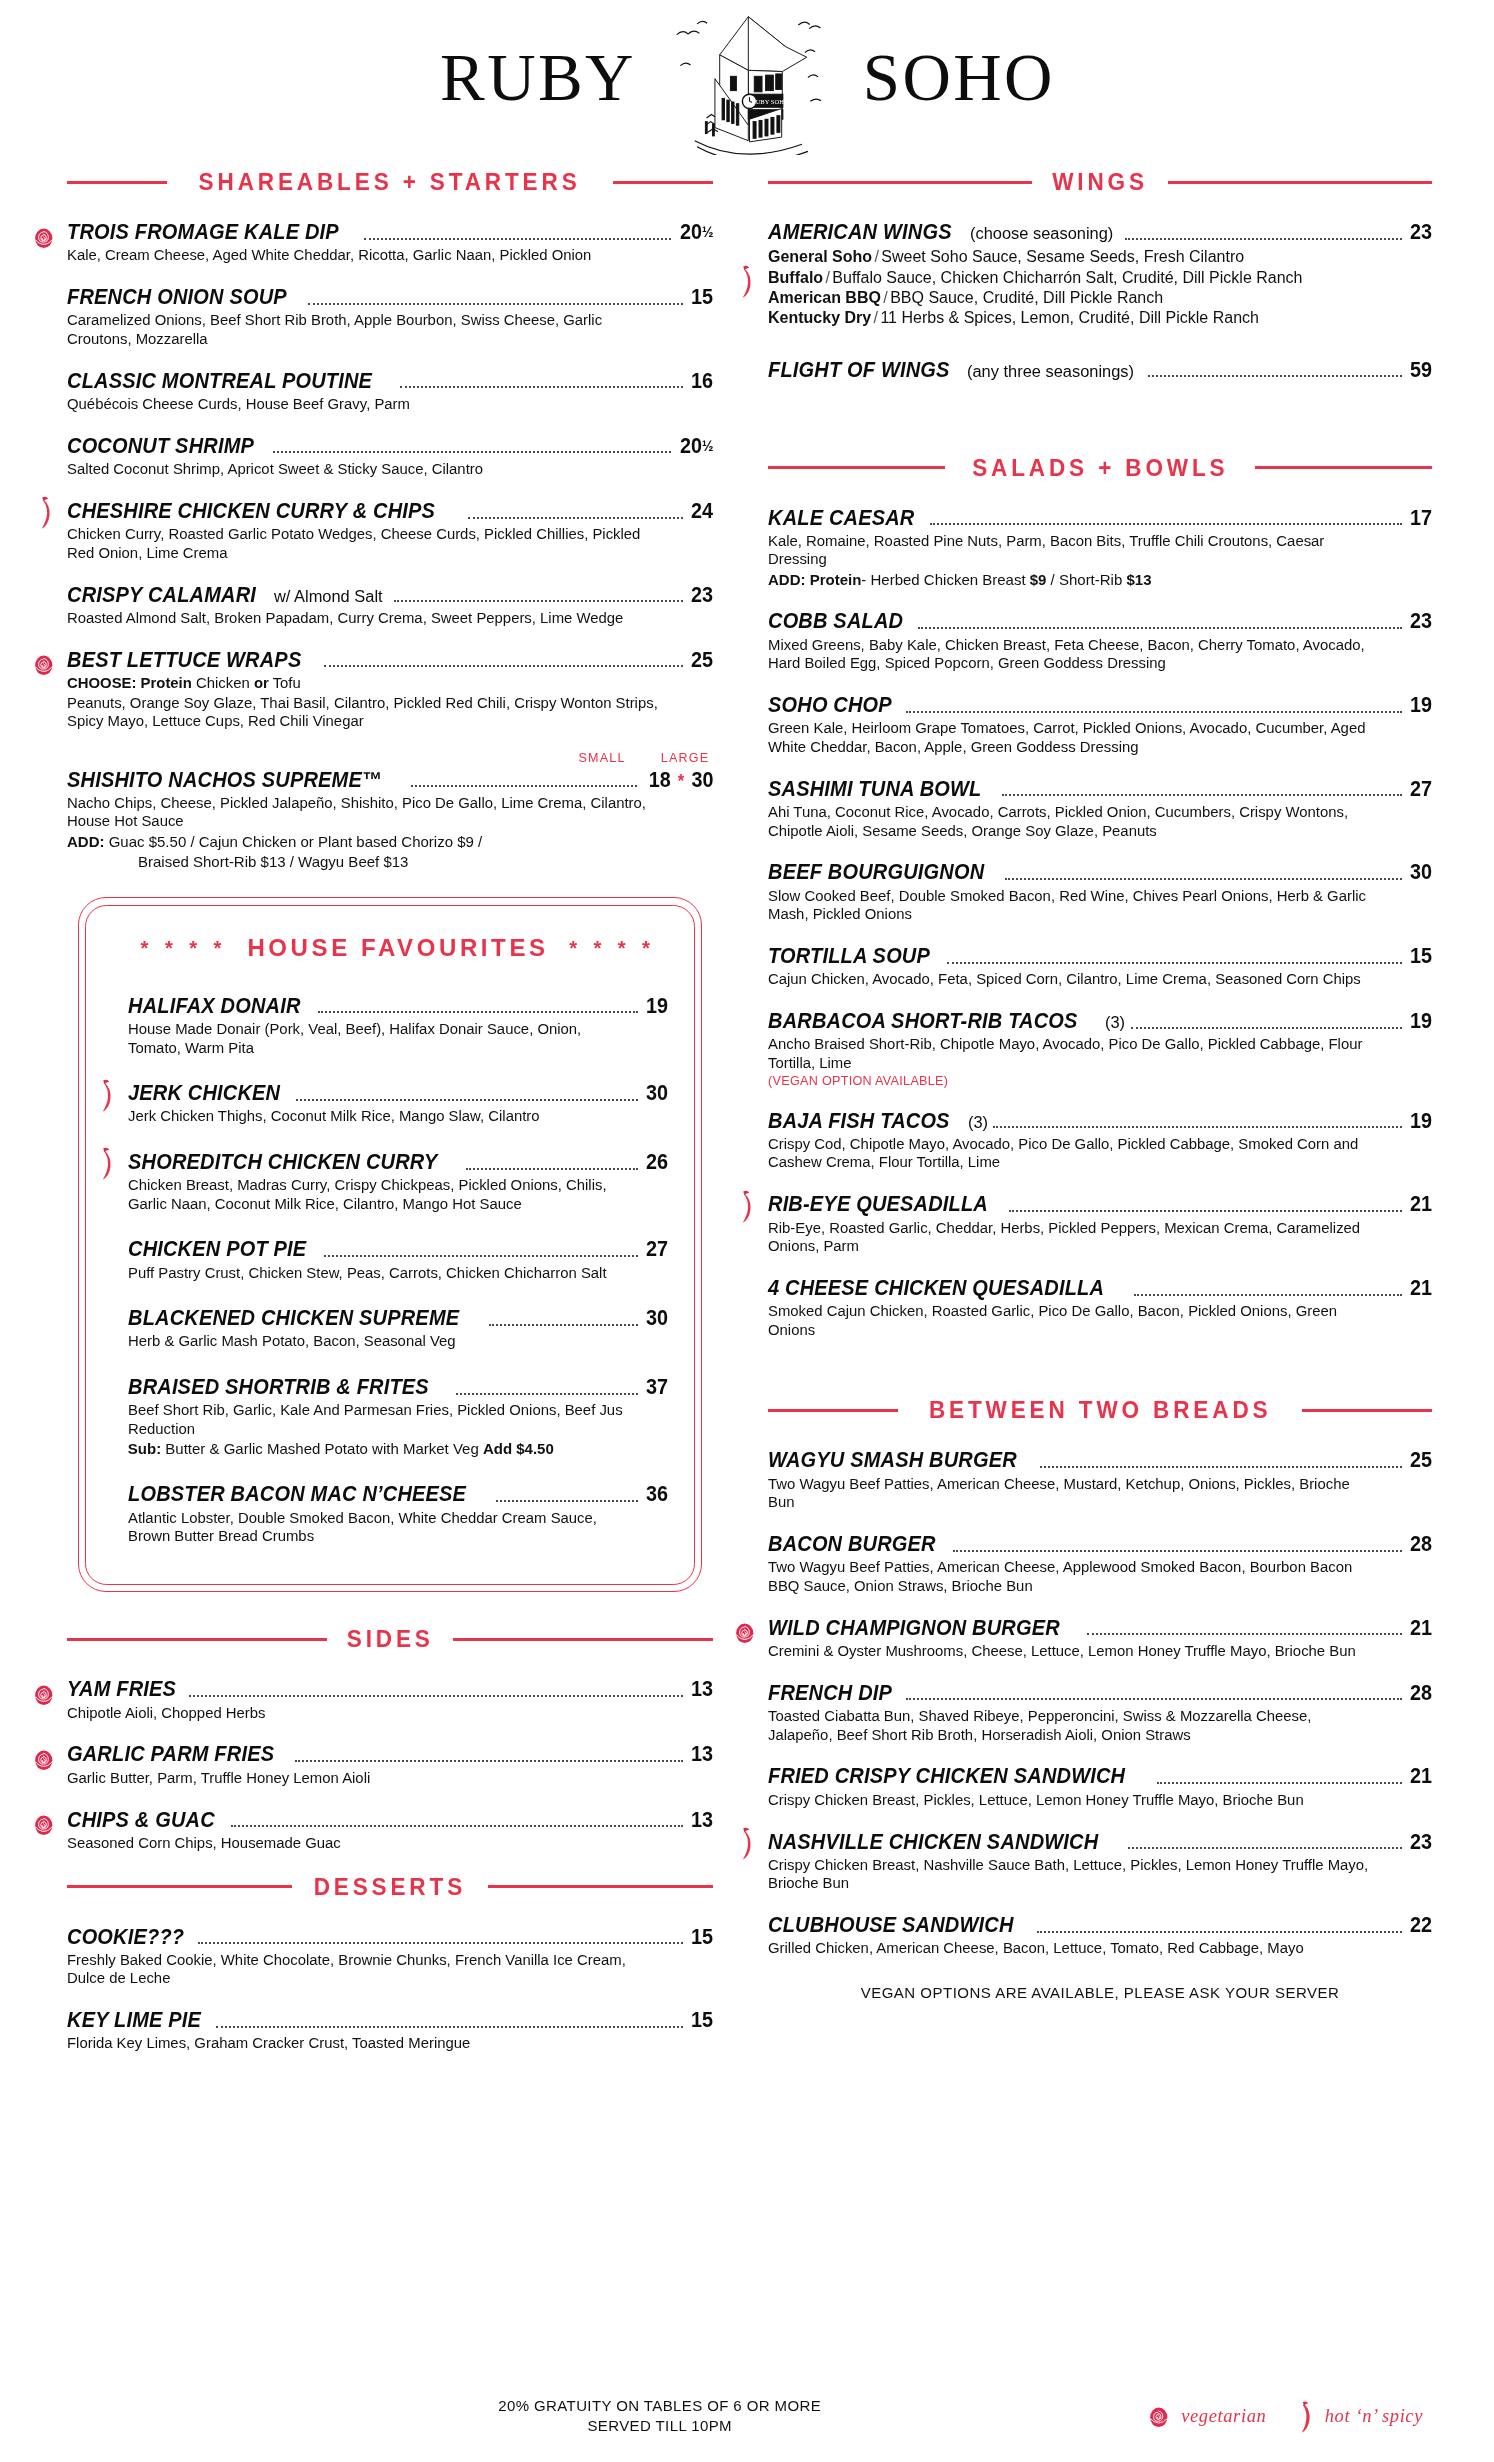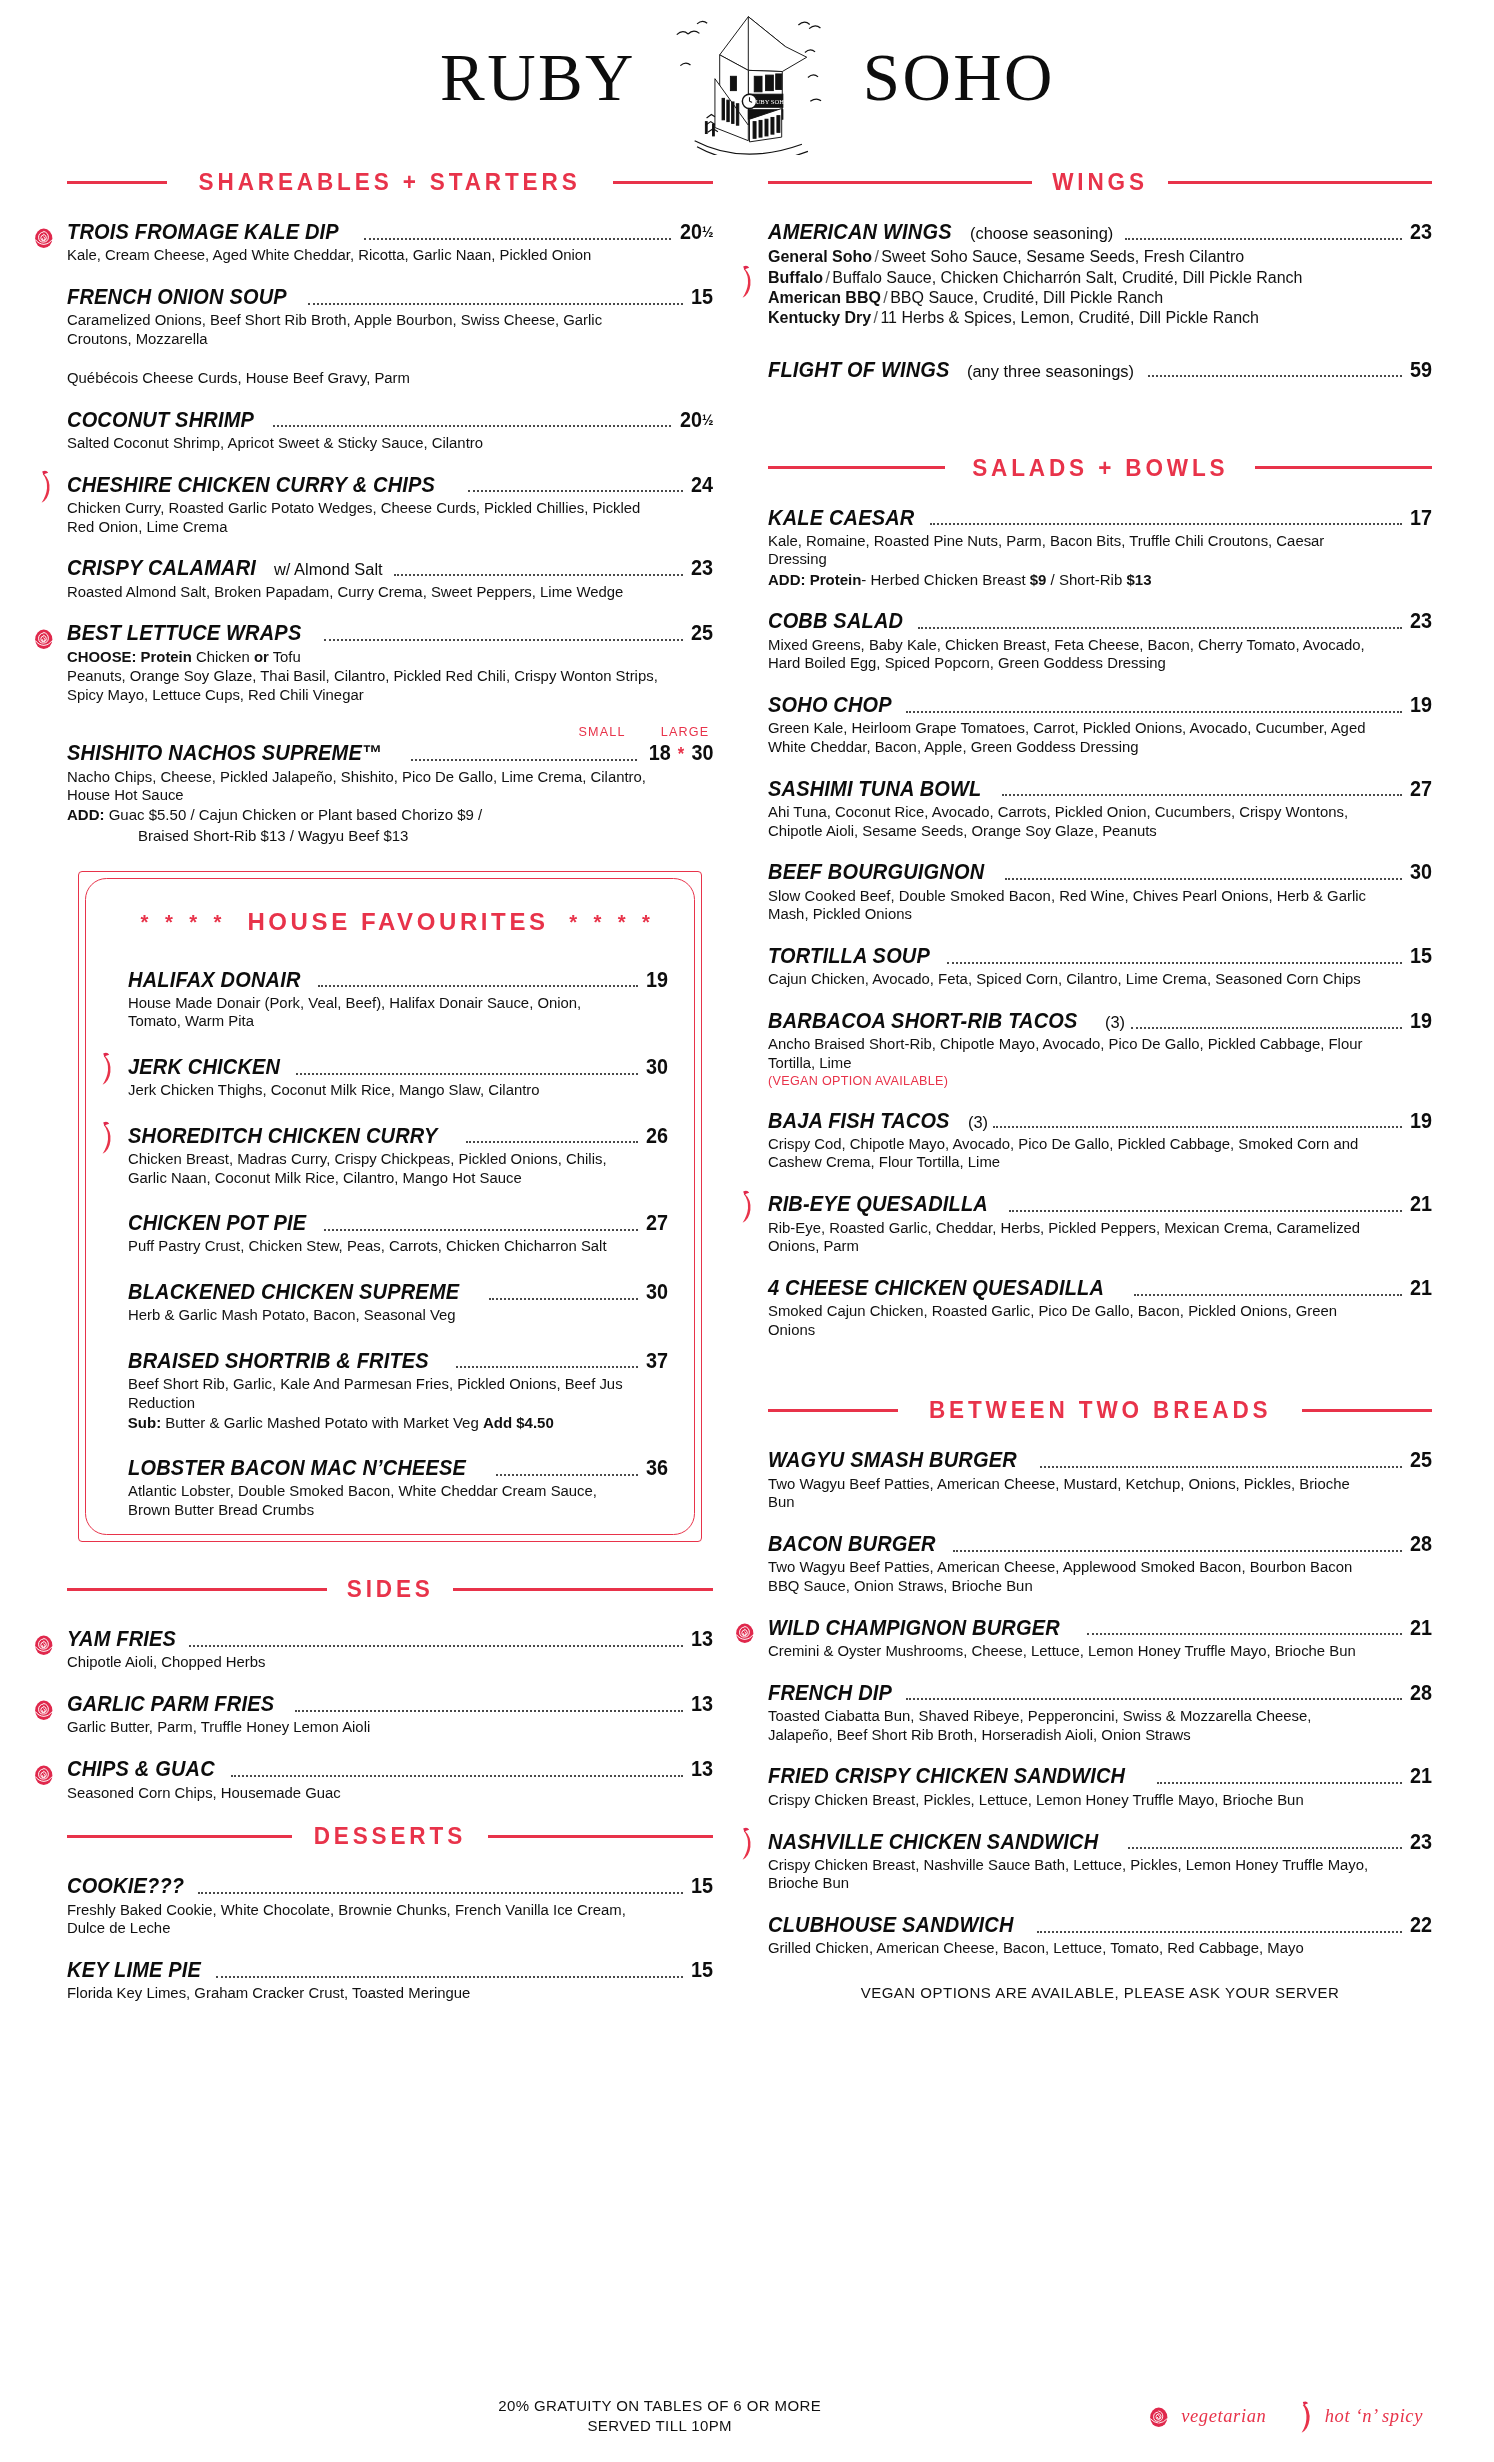--- a/index.html
+++ b/index.html
@@ -92,22 +92,22 @@
   .seasoning .sl{color:#555;padding:0 2.4px;}
 
   
   .marker{position:absolute;left:-37px;top:3.6px;width:31px;height:31px;}
   .marker.chili{left:-35px;top:-3.6px;width:27.5px;height:37px;}
   .rose-svg{width:27.5px;height:27.5px;display:block;}
   .chili-svg{width:24px;height:35px;display:block;}
 
   
   .fav-box{
-    position:relative;margin:26px 10.8px 33px 10.8px;padding:31px 33px 18px 49px;
-    border:1.8px solid #e8334a;border-radius:4px;box-sizing:border-box;
+    position:relative;margin:26px 10.8px 33px 10.8px;padding:31px 33px 42px 49px;
+    border:1.8px solid #e8334a;border-radius:28px;box-sizing:border-box;
   }
   .fav-box::before{
     content:"";position:absolute;inset:6.6px;border:1.2px solid #e8334a;border-radius:21.5px;pointer-events:none;
   }
   .fav-title{
     text-align:center;margin:4.8px 0 32px 0;
     font-family:"Liberation Sans Narrow","Liberation Sans",sans-serif;
     font-weight:700;font-size:24px;letter-spacing:3.6px;color:#e8334a;
   }
   .fav-title .stars{letter-spacing:5.4px;font-size:20.3px;vertical-align:1.2px;}
@@ -236,20 +236,26 @@
     <div class="item-head">
       <span class="item-name">FRENCH ONION SOUP</span>
 
       <span class="dots"></span>
       <span class="price">15</span>
     </div>
     <div class="desc">Caramelized Onions, Beef Short Rib Broth, Apple Bourbon, Swiss Cheese, Garlic Croutons, Mozzarella</div>
   </div>
           <div class="item">
 
+    <div class="item-head">
+      <span class="item-name">CLASSIC MONTREAL POUTINE</span>
+
+      <span class="dots"></span>
+      <span class="price">16</span>
+    </div>
     <div class="desc">Québécois Cheese Curds, House Beef Gravy, Parm</div>
   </div>
           <div class="item">
 
     <div class="item-head">
       <span class="item-name">COCONUT SHRIMP</span>
 
       <span class="dots"></span>
       <span class="price">20<span class="half">½</span></span>
     </div>

